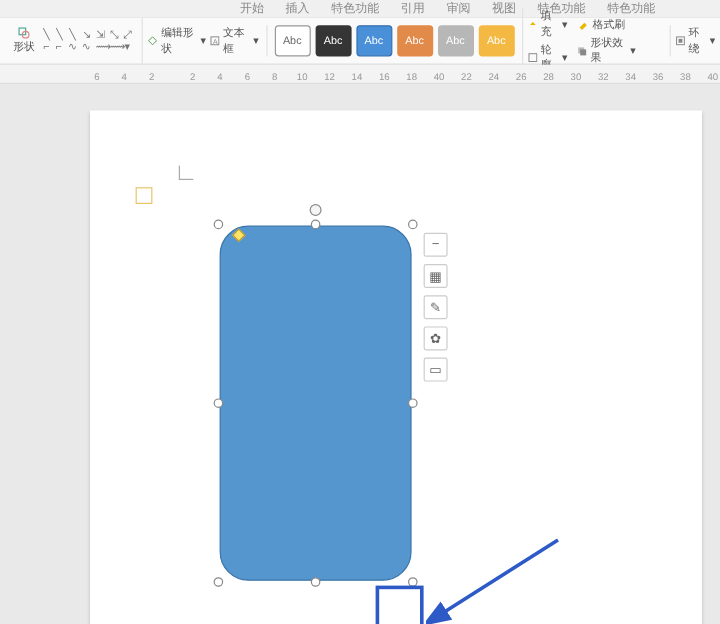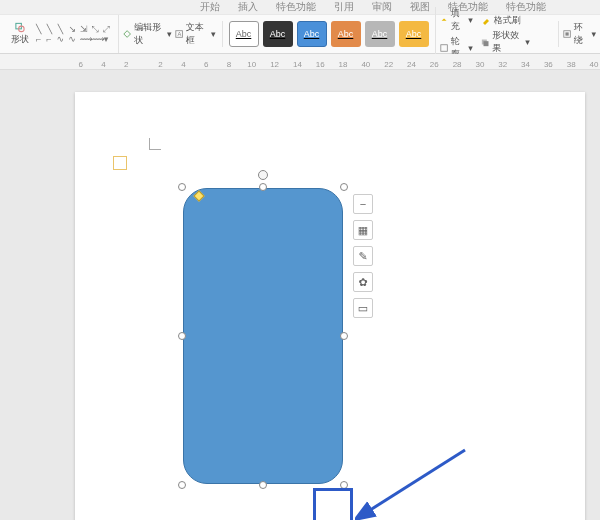--- a/index.html
+++ b/index.html
@@ -16,21 +16,21 @@
   .shape-btn { width: 28px; height: 24px; display: flex; flex-direction: column; align-items: center; justify-content: center; font-size: 9px; color: #555; }
   .shape-btn svg { width: 14px; height: 14px; }
   .mini-lines { width: 78px; height: 36px; display: flex; flex-direction: column; justify-content: center; gap: 2px; padding: 2px; }
   .mini-lines .row { display: flex; gap: 4px; }
   .mini-lines .row span { width: 8px; height: 8px; font-size: 9px; color: #777; line-height: 8px; }
 
   .edit-col { display: flex; flex-direction: row; justify-content: center; font-size: 9px; color: #555; gap: 3px; padding: 0 4px; }
   .edit-col div { display: flex; align-items: center; gap: 3px; }
   .edit-col svg { width: 10px; height: 10px; }
 
-  .style-gallery { display: flex; align-items: center; gap: 4px; padding: 0 6px; text-decoration: underline; }
+  .style-gallery { display: flex; align-items: center; gap: 4px; padding: 0 6px; }
   .style-swatch { width: 30px; height: 26px; border-radius: 3px; display: flex; align-items: center; justify-content: center; font-size: 9px; cursor: pointer; }
   .sw-white { background: #fff; border: 1px solid #999; color: #666; }
   .sw-black { background: #353535; color: #fff; }
   .sw-blue  { background: #4a90d9; color: #fff; border: 1px solid #3570b0; }
   .sw-orange{ background: #e28a4a; color: #fff; }
   .sw-gray  { background: #b7b7b7; color: #fff; }
   .sw-yellow{ background: #f4b942; color: #fff; }
 
   .fill-col { display: flex; flex-direction: column; justify-content: flex-end; font-size: 9px; color: #555; gap: 2px; padding: 0 4px; }
   .fill-col div { display: flex; align-items: center; gap: 3px; }

